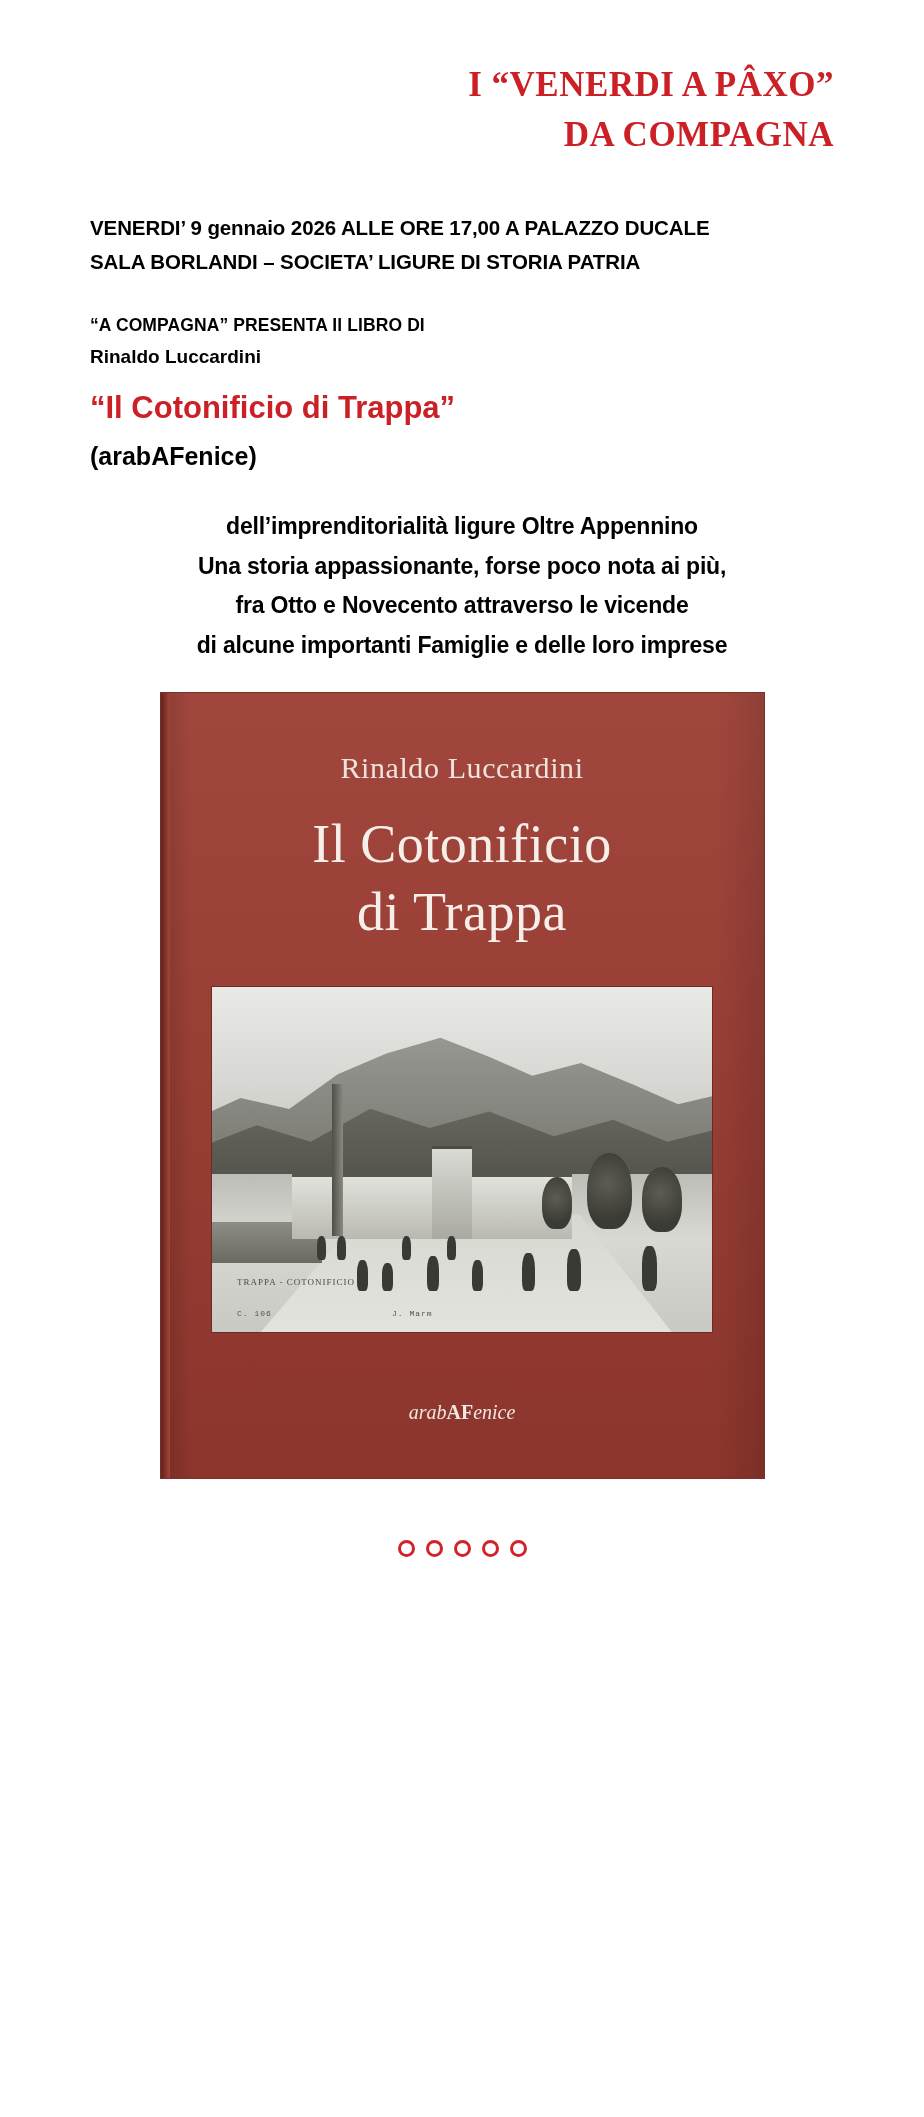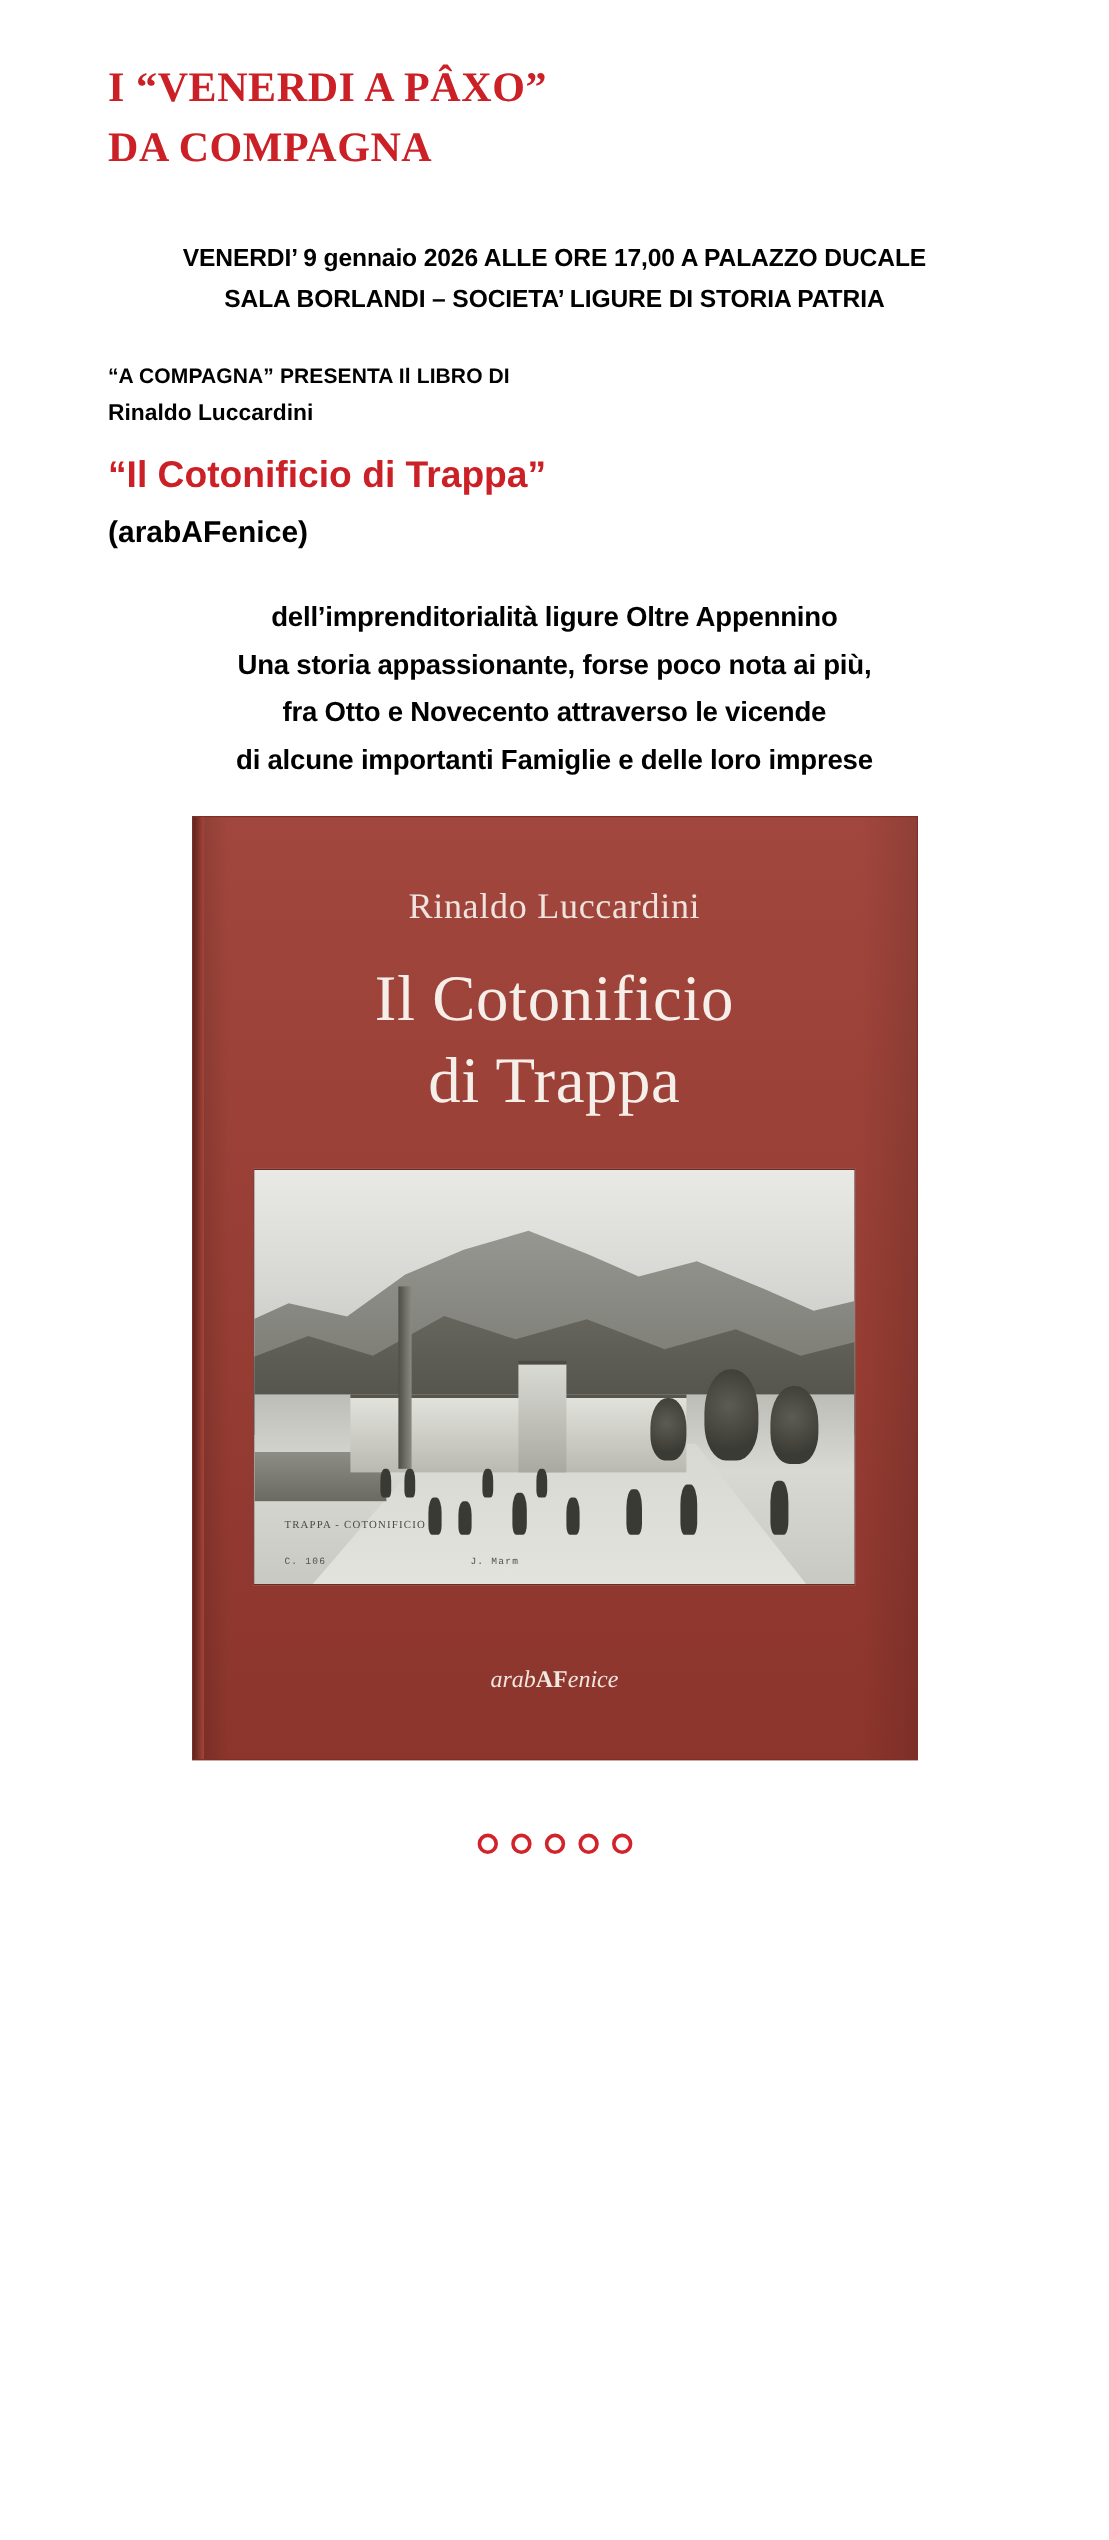--- a/index.html
+++ b/index.html
@@ -16,35 +16,34 @@
   .page {
     width: 924px;
     min-height: 2117px;
     margin: 0 auto;
     position: relative;
     background: #ffffff;
     box-sizing: border-box;
     padding: 0 90px;
   }
   .title-block {
-    text-align: left;
-    padding-top: 48px;
+    text-align: right;
+    padding-top: 60px;
   }
   .title-line {
     font-family: "Liberation Serif", serif;
     font-size: 35px;
     font-weight: 700;
     color: #cc2027;
     letter-spacing: 0.5px;
     line-height: 1.42;
   }
   .spacer-1 { height: 52px; }
 
   .event-block {
-    text-align: center;
   }
   .event-line-1,
   .event-line-2 {
     font-size: 20.5px;
     font-weight: 700;
     line-height: 1.62;
     letter-spacing: -0.1px;
   }
   .event-note {
     font-size: 16.5px;

